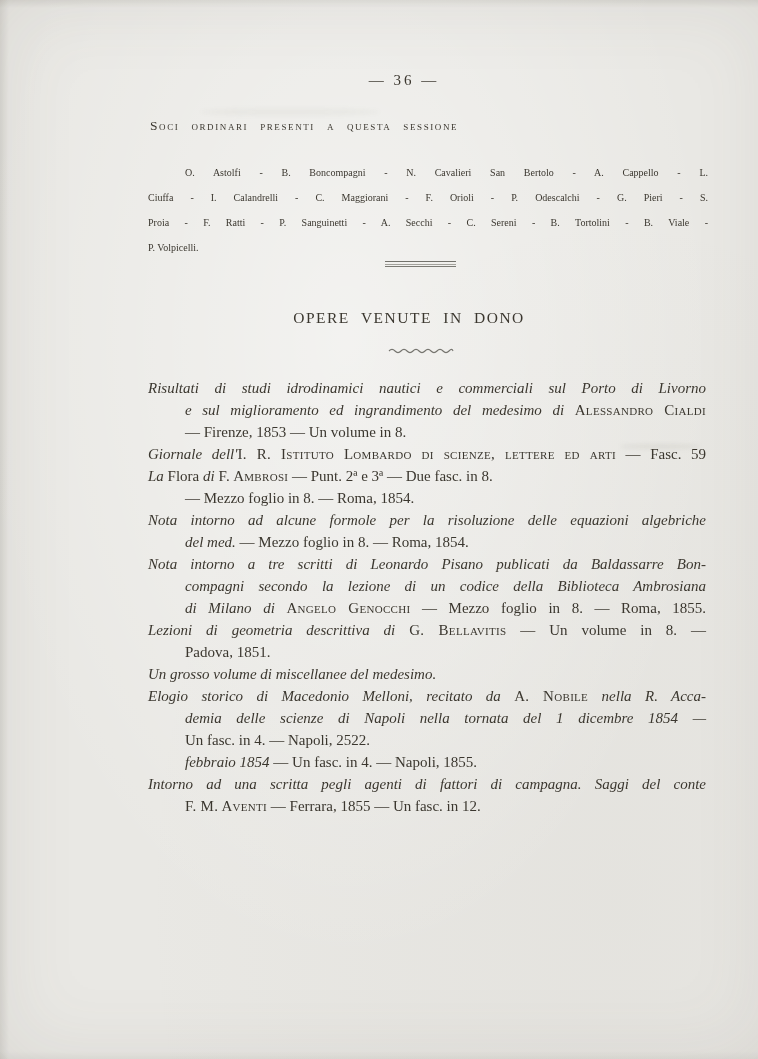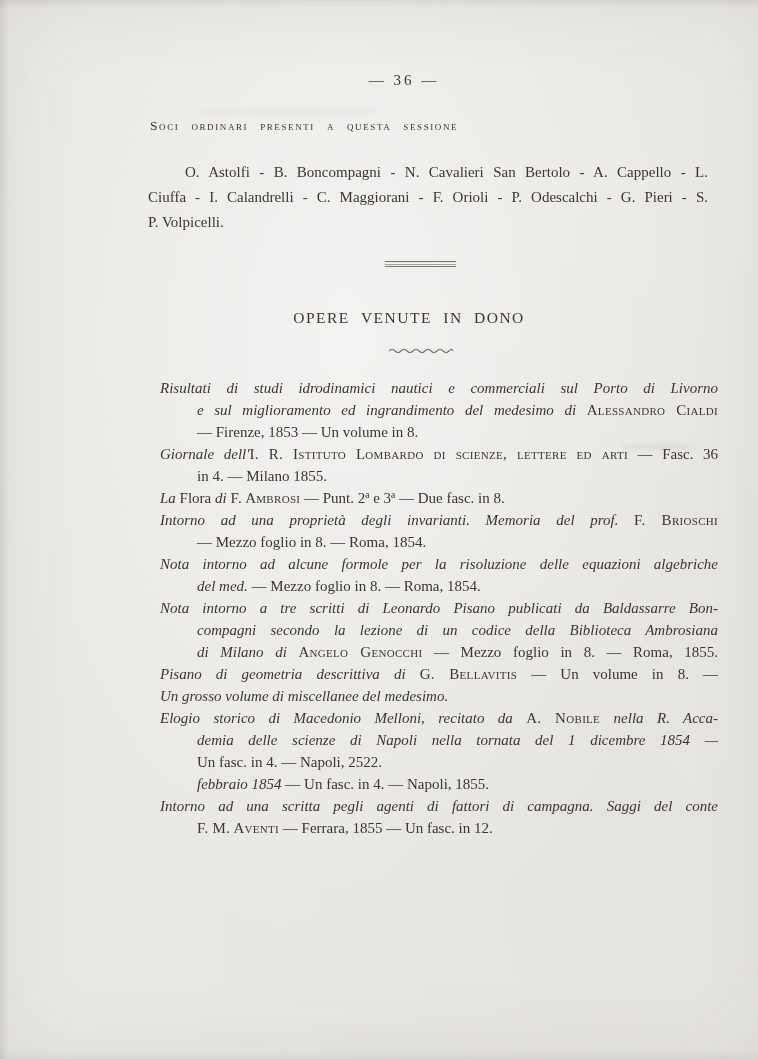--- a/index.html
+++ b/index.html
@@ -25,90 +25,90 @@
     position:absolute;top:72px;left:148px;width:512px;
     text-align:center;font-size:15px;letter-spacing:3px;
   }
   .session-heading{
     position:absolute;top:118px;left:150px;width:535px;
     text-align:left;font-variant:small-caps;
     font-size:13.5px;letter-spacing:1.6px;word-spacing:7px;
   }
   .members{
     position:absolute;top:160px;left:148px;width:560px;
-    font-size:15px;line-height:25px;
+    font-size:10px;line-height:25px;
   }
   .members .line.fi{text-indent:37px;}
   .double-rule{
     position:absolute;top:261px;left:385px;width:71px;height:4px;
     border-top:1px solid #73726c;
     border-bottom:1px solid #7b7a74;
     background:linear-gradient(#a3a29c,#a3a29c) 0 50%/100% 1px no-repeat;
   }
   .gift-heading{
     position:absolute;top:309px;left:135px;width:548px;
     text-align:center;font-size:15.5px;letter-spacing:1.5px;word-spacing:6px;
   }
   .squiggle{position:absolute;top:346px;left:388px;}
   .biblio{
-    position:absolute;top:377px;left:160px;width:558px;
+    position:absolute;top:377px;left:148px;width:558px;
     font-size:15px;line-height:22px;
   }
   .line{min-height:1em;}
   .line.in{padding-left:37px;}
   .line.j{text-align:justify;text-align-last:justify;}
   .i{font-style:italic;}
   .sc{font-style:normal;font-variant:small-caps;letter-spacing:0.3px;}
   .r{font-style:normal;}
   .smudge{position:absolute;background:rgba(120,114,102,0.10);border-radius:50%;filter:blur(2px);}
 </style>
 </head>
 <body>
 
 <div class="paper">
   <div class="pagenum">— 36 —</div>
   <div class="session-heading">Soci ordinari presenti a questa sessione</div>
   <div class="members" id="members">
       <div class="line j fi">O. Astolfi - B. Boncompagni - N. Cavalieri San Bertolo - A. Cappello - L.</div>
       <div class="line j">Ciuffa - I. Calandrelli - C. Maggiorani - F. Orioli - P. Odescalchi - G. Pieri - S.</div>
+      <div class="line j">Proia - F. Ratti - P. Sanguinetti - A. Secchi - C. Sereni - B. Tortolini - B. Viale -</div>
       <div class="line">P. Volpicelli.</div>
     </div>
   <div class="double-rule"></div>
   <div class="gift-heading">OPERE VENUTE IN DONO</div>
   <svg class="squiggle" width="66" height="9" viewBox="0 0 66 9">
     <path d="M1 5 Q 4 1.8 7 5 T 13 5 T 19 5 T 25 5 T 31 5 T 37 5 T 43 5 T 49 5 T 55 5 T 61 5 T 65 5" fill="none" stroke="#76756f" stroke-width="1.1"></path>
   </svg>
   <div class="biblio" id="biblio">
       <div class="entry">
         <div class="line j"><span class="i">Risultati di studi idrodinamici nautici e commerciali sul Porto di Livorno</span></div>
         <div class="line j in"><span class="i">e sul miglioramento ed ingrandimento del medesimo di </span><span class="sc">Alessandro Cialdi</span></div>
         <div class="line in"><span class="r">— Firenze, 1853 — Un volume in 8.</span></div>
       </div>
       <div class="entry">
-        <div class="line j"><span class="i">Giornale dell'</span><span class="sc">I. R. Istituto Lombardo di scienze, lettere ed arti</span><span class="r"> — Fasc. 36</span></div>
-        <div class="line in"><span class="r">in 4. — Milano 1855.</span></div>
+        <div class="line j"><span class="i">Giornale dell'</span><span class="sc">I. R. Istituto Lombardo di scienze, lettere ed arti</span><span class="r"> — Fasc. 59</span></div>
       </div>
       <div class="entry">
         <div class="line"><span class="i">La </span><span class="r">Flora </span><span class="i">di </span><span class="sc">F. Ambrosi</span><span class="r"> — Punt. 2ª e 3ª — Due fasc. in 8.</span></div>
       </div>
       <div class="entry">
-        <div class="line j"><span class="i">Intorno ad una proprietà degli invarianti. Memoria del prof. </span><span class="sc">F. Brioschi</span></div>
         <div class="line in"><span class="r">— Mezzo foglio in 8. — Roma, 1854.</span></div>
       </div>
       <div class="entry">
         <div class="line j"><span class="i">Nota intorno ad alcune formole per la risoluzione delle equazioni algebriche</span></div>
         <div class="line in"><span class="i">del med. </span><span class="r">— Mezzo foglio in 8. — Roma, 1854.</span></div>
       </div>
       <div class="entry">
         <div class="line j"><span class="i">Nota intorno a tre scritti di Leonardo Pisano publicati da Baldassarre Bon-</span></div>
         <div class="line j in"><span class="i">compagni secondo la lezione di un codice della Biblioteca Ambrosiana</span></div>
         <div class="line j in"><span class="i">di Milano di </span><span class="sc">Angelo Genocchi</span><span class="r"> — Mezzo foglio in 8. — Roma, 1855.</span></div>
       </div>
       <div class="entry">
-        <div class="line j"><span class="i">Pisano di geometria descrittiva </span><span class="i">di </span><span class="sc">G. Bellavitis</span><span class="r"> — Un volume in 8. —</span></div>
+        <div class="line j"><span class="i">Lezioni di geometria descrittiva </span><span class="i">di </span><span class="sc">G. Bellavitis</span><span class="r"> — Un volume in 8. —</span></div>
+        <div class="line in"><span class="r">Padova, 1851.</span></div>
       </div>
       <div class="entry">
         <div class="line"><span class="i">Un grosso volume di miscellanee del medesimo.</span></div>
       </div>
       <div class="entry">
         <div class="line j"><span class="i">Elogio storico di Macedonio Melloni, recitato da </span><span class="sc">A. Nobile</span><span class="i"> nella R. Acca-</span></div>
         <div class="line j in"><span class="i">demia delle scienze di Napoli nella tornata del 1 dicembre 1854 —</span></div>
         <div class="line in"><span class="r">Un fasc. in 4. — Napoli, 2522.</span></div>
       </div>
       <div class="entry">

